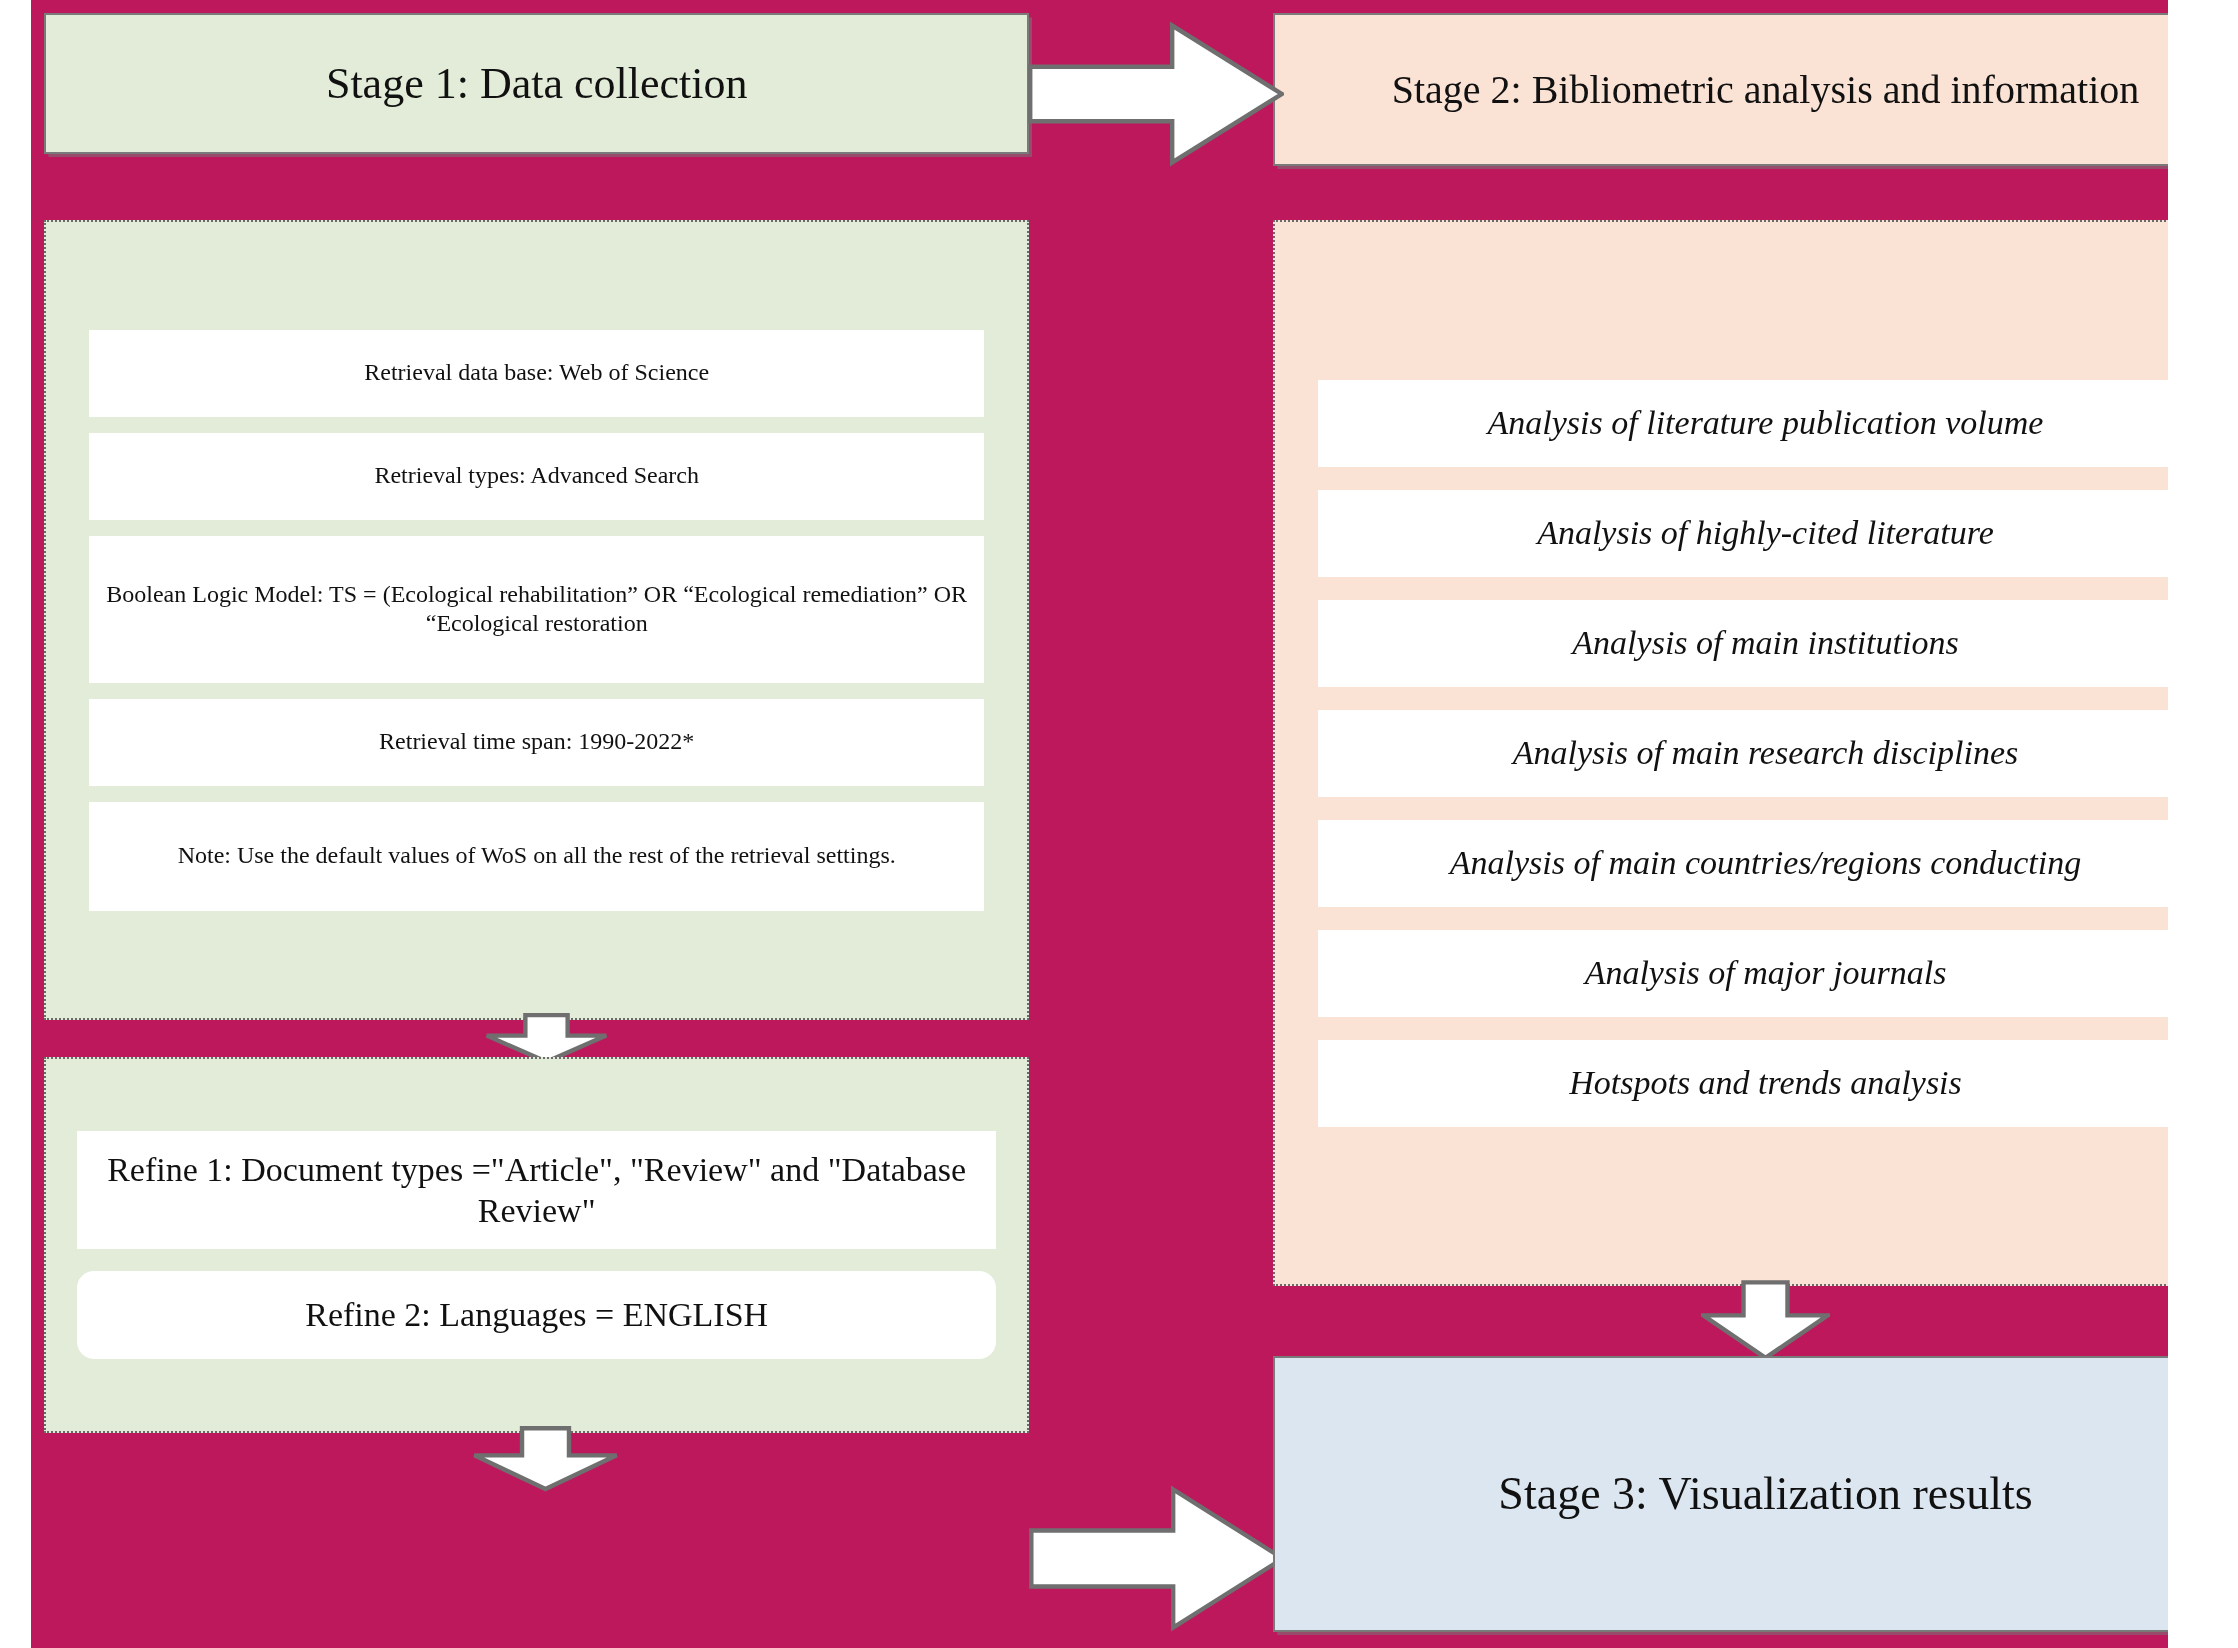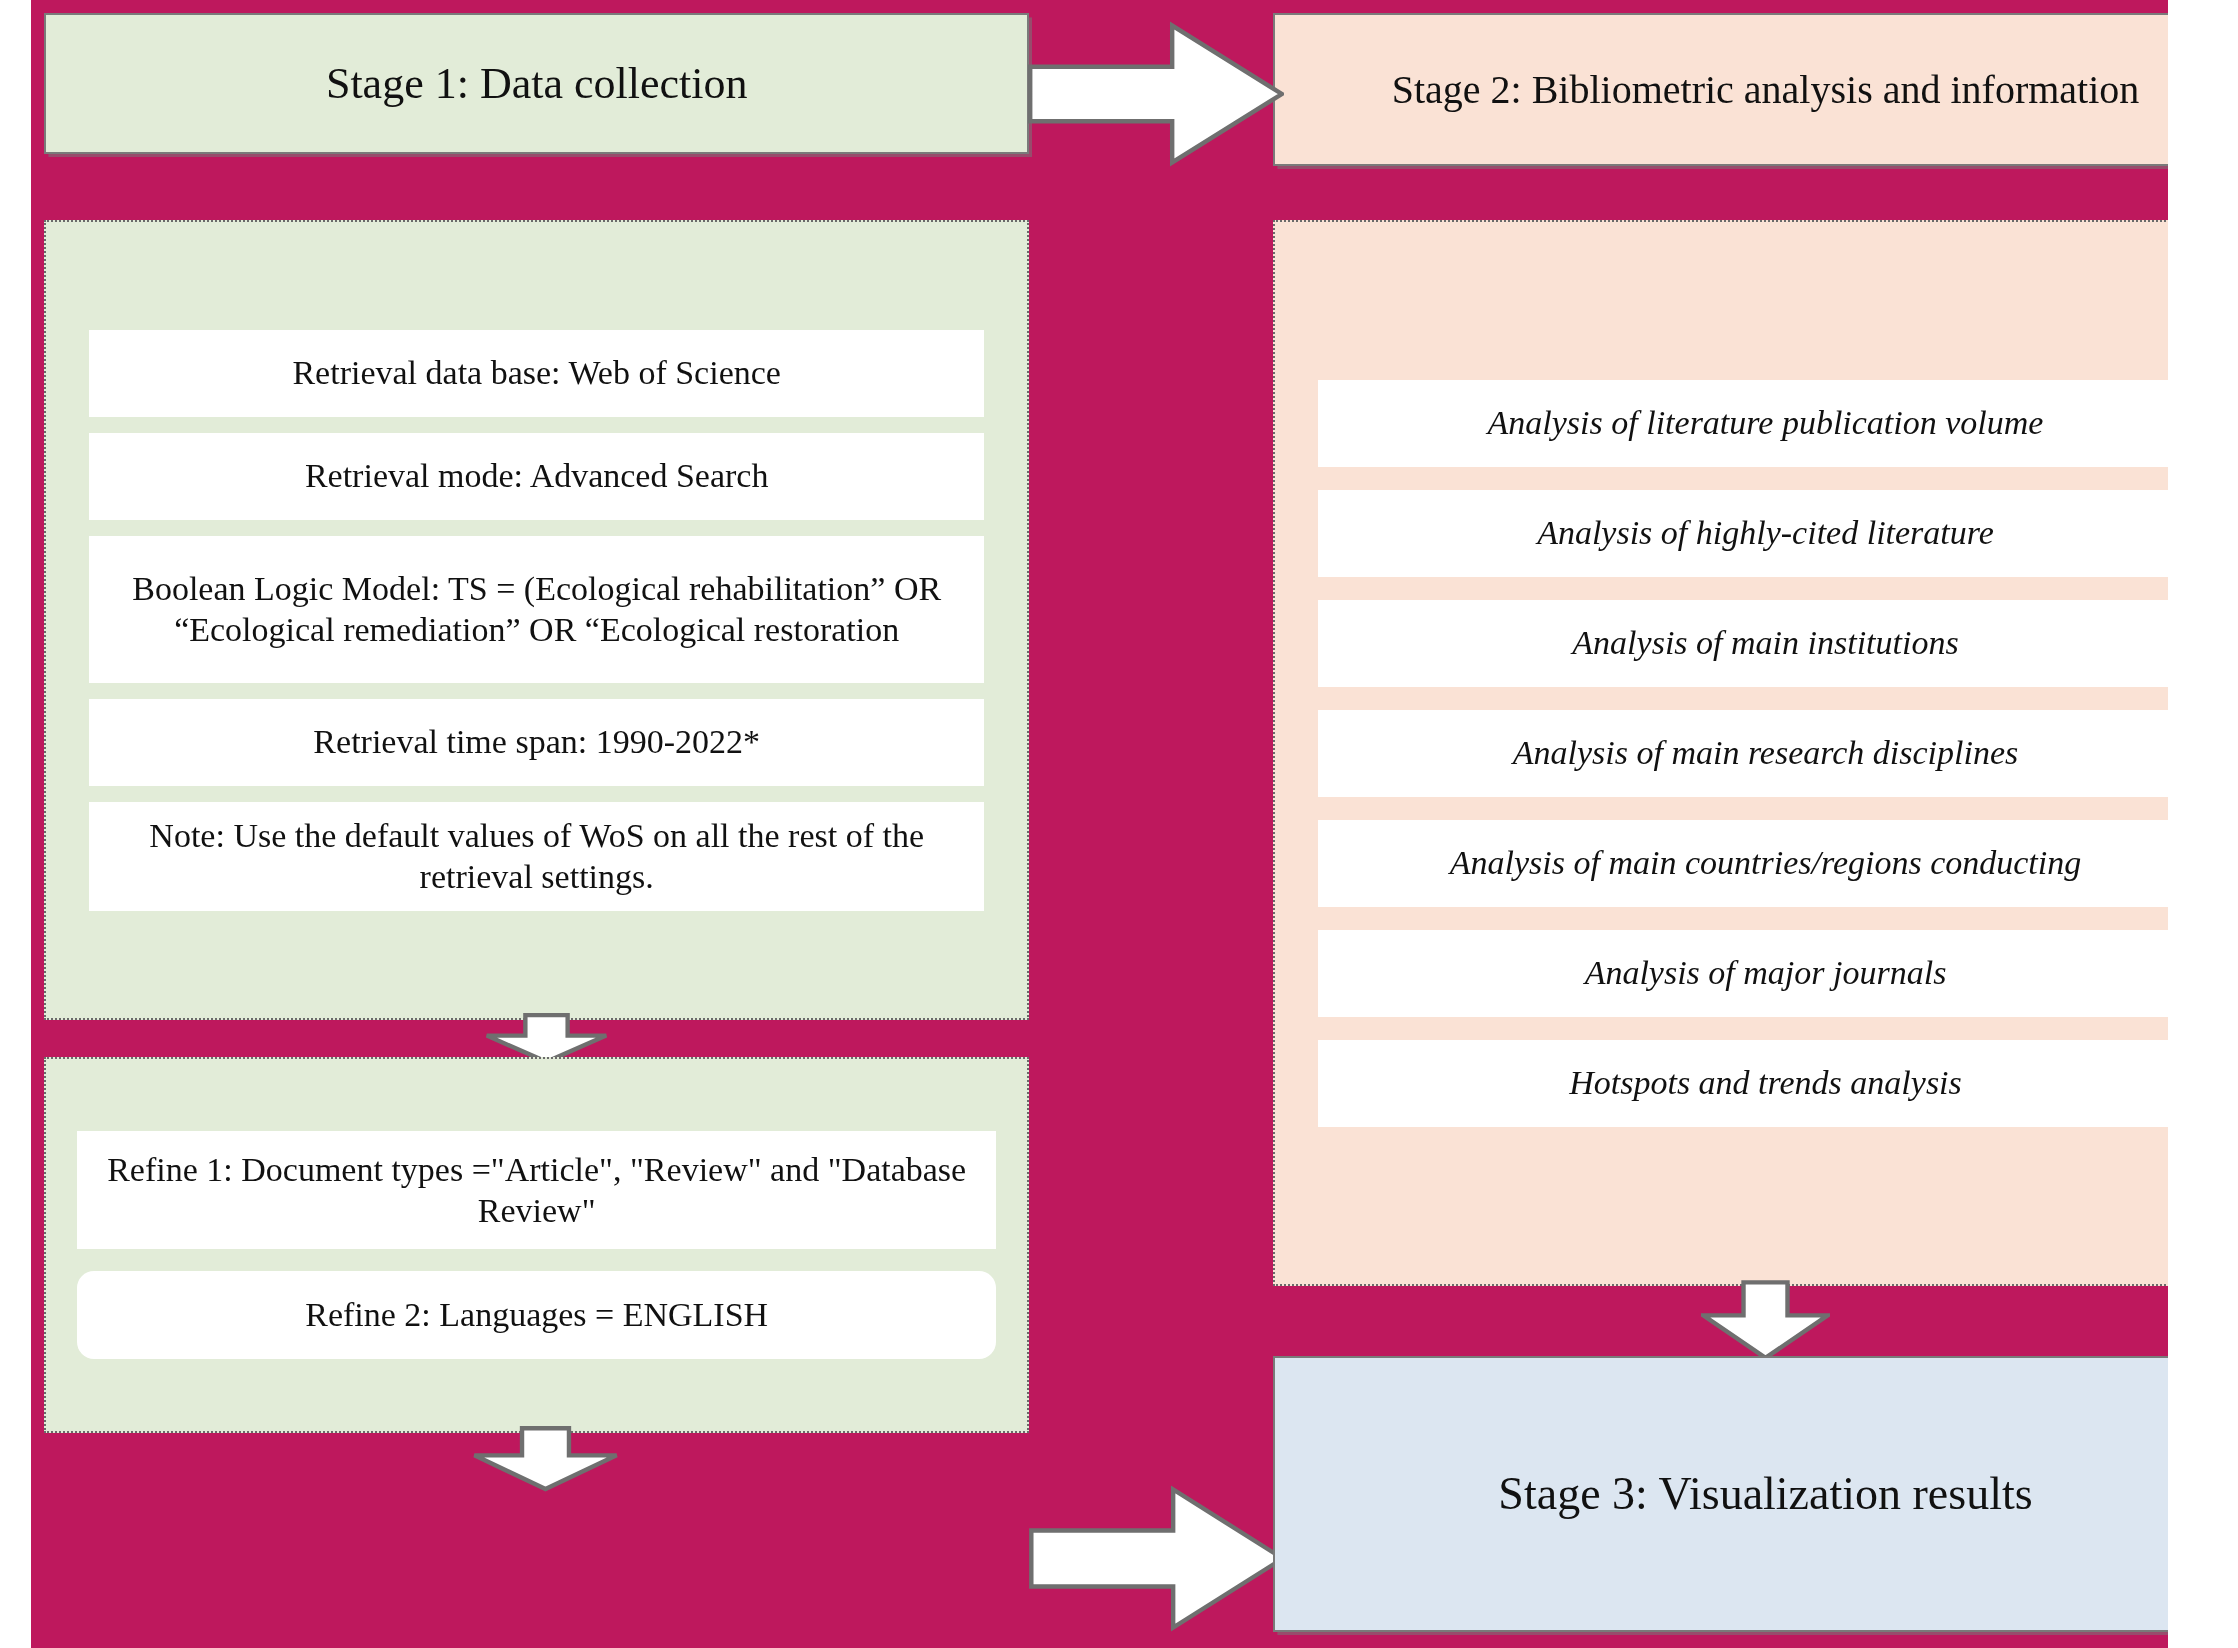--- a/index.html
+++ b/index.html
@@ -73,21 +73,21 @@
   .item {
     background: #ffffff;
     display: flex;
     align-items: center;
     justify-content: center;
     text-align: center;
     box-sizing: border-box;
     padding: 5.9px 13.2px;
     line-height: 1.22;
   }
-  #panel-collection .item { font-size: 34px; }
+  #panel-collection .item { font-size: 24px; }
   #panel-refine     .item { font-size: 34px; }
   #panel-analysis   .item { font-size: 34px; }
 
   
   .h1 { height: 87px; }
   .h2 { height: 147px; }
   .h3 { height: 109px; }
   .h4 { height: 88px; border-radius: 17px; }
   .h5 { height: 118px; }
 
@@ -126,21 +126,21 @@
 
   <div class="arrow" id="arrow-s1-s2">
     <svg viewBox="0 0 348 198" width="256" height="146" aria-hidden="true">
       <polygon points="3,62 196,62 196,6 345,99 196,192 196,136 3,136"></polygon>
     </svg>
   </div>
 
   <div class="dotted-panel" id="panel-collection">
     <div class="item-list">
       <div class="item h1">Retrieval data base: Web of Science</div>
-      <div class="item h1">Retrieval mode: Advanced Search</div>
+      <div class="item h1">Retrieval types: Advanced Search</div>
       <div class="item h2">Boolean Logic Model: TS = (Ecological rehabilitation” OR “Ecological remediation” OR “Ecological restoration</div>
       <div class="item h1">Retrieval time span: 1990-2022*</div>
       <div class="item h3">Note: Use the default values of  WoS on all the rest of the retrieval settings.</div>
     </div>
   </div>
 
   <div class="arrow" id="arrow-coll-ref">
     <svg viewBox="0 0 170 70" width="125" height="51" aria-hidden="true">
       <polygon points="56,3 114,3 114,31 167,31 85,67 3,31 56,31"></polygon>
     </svg>

